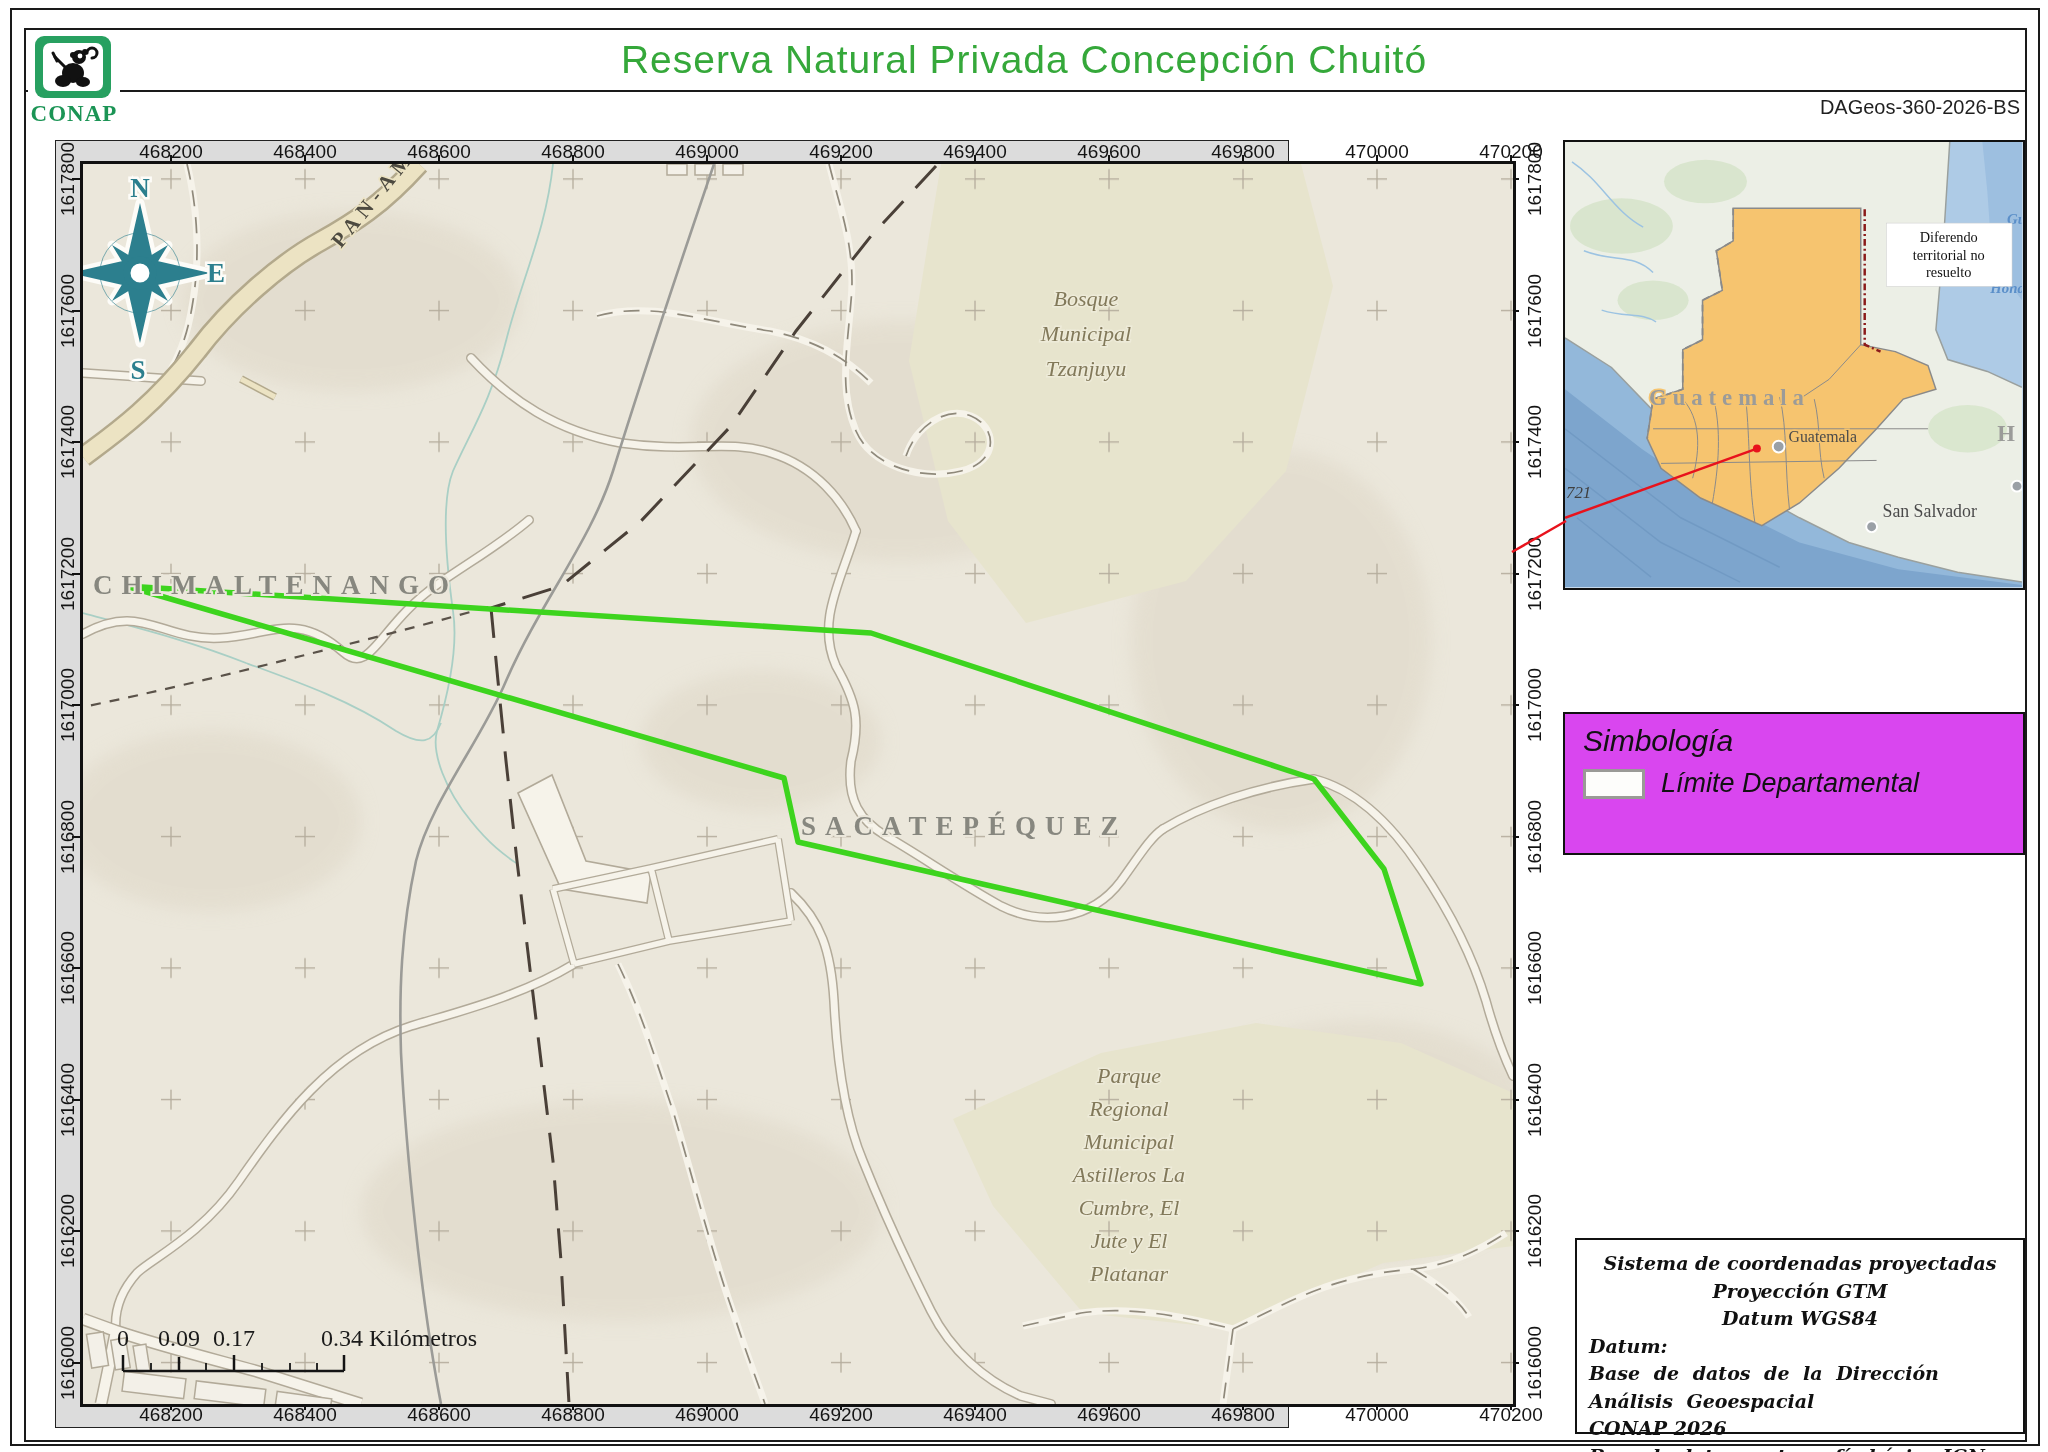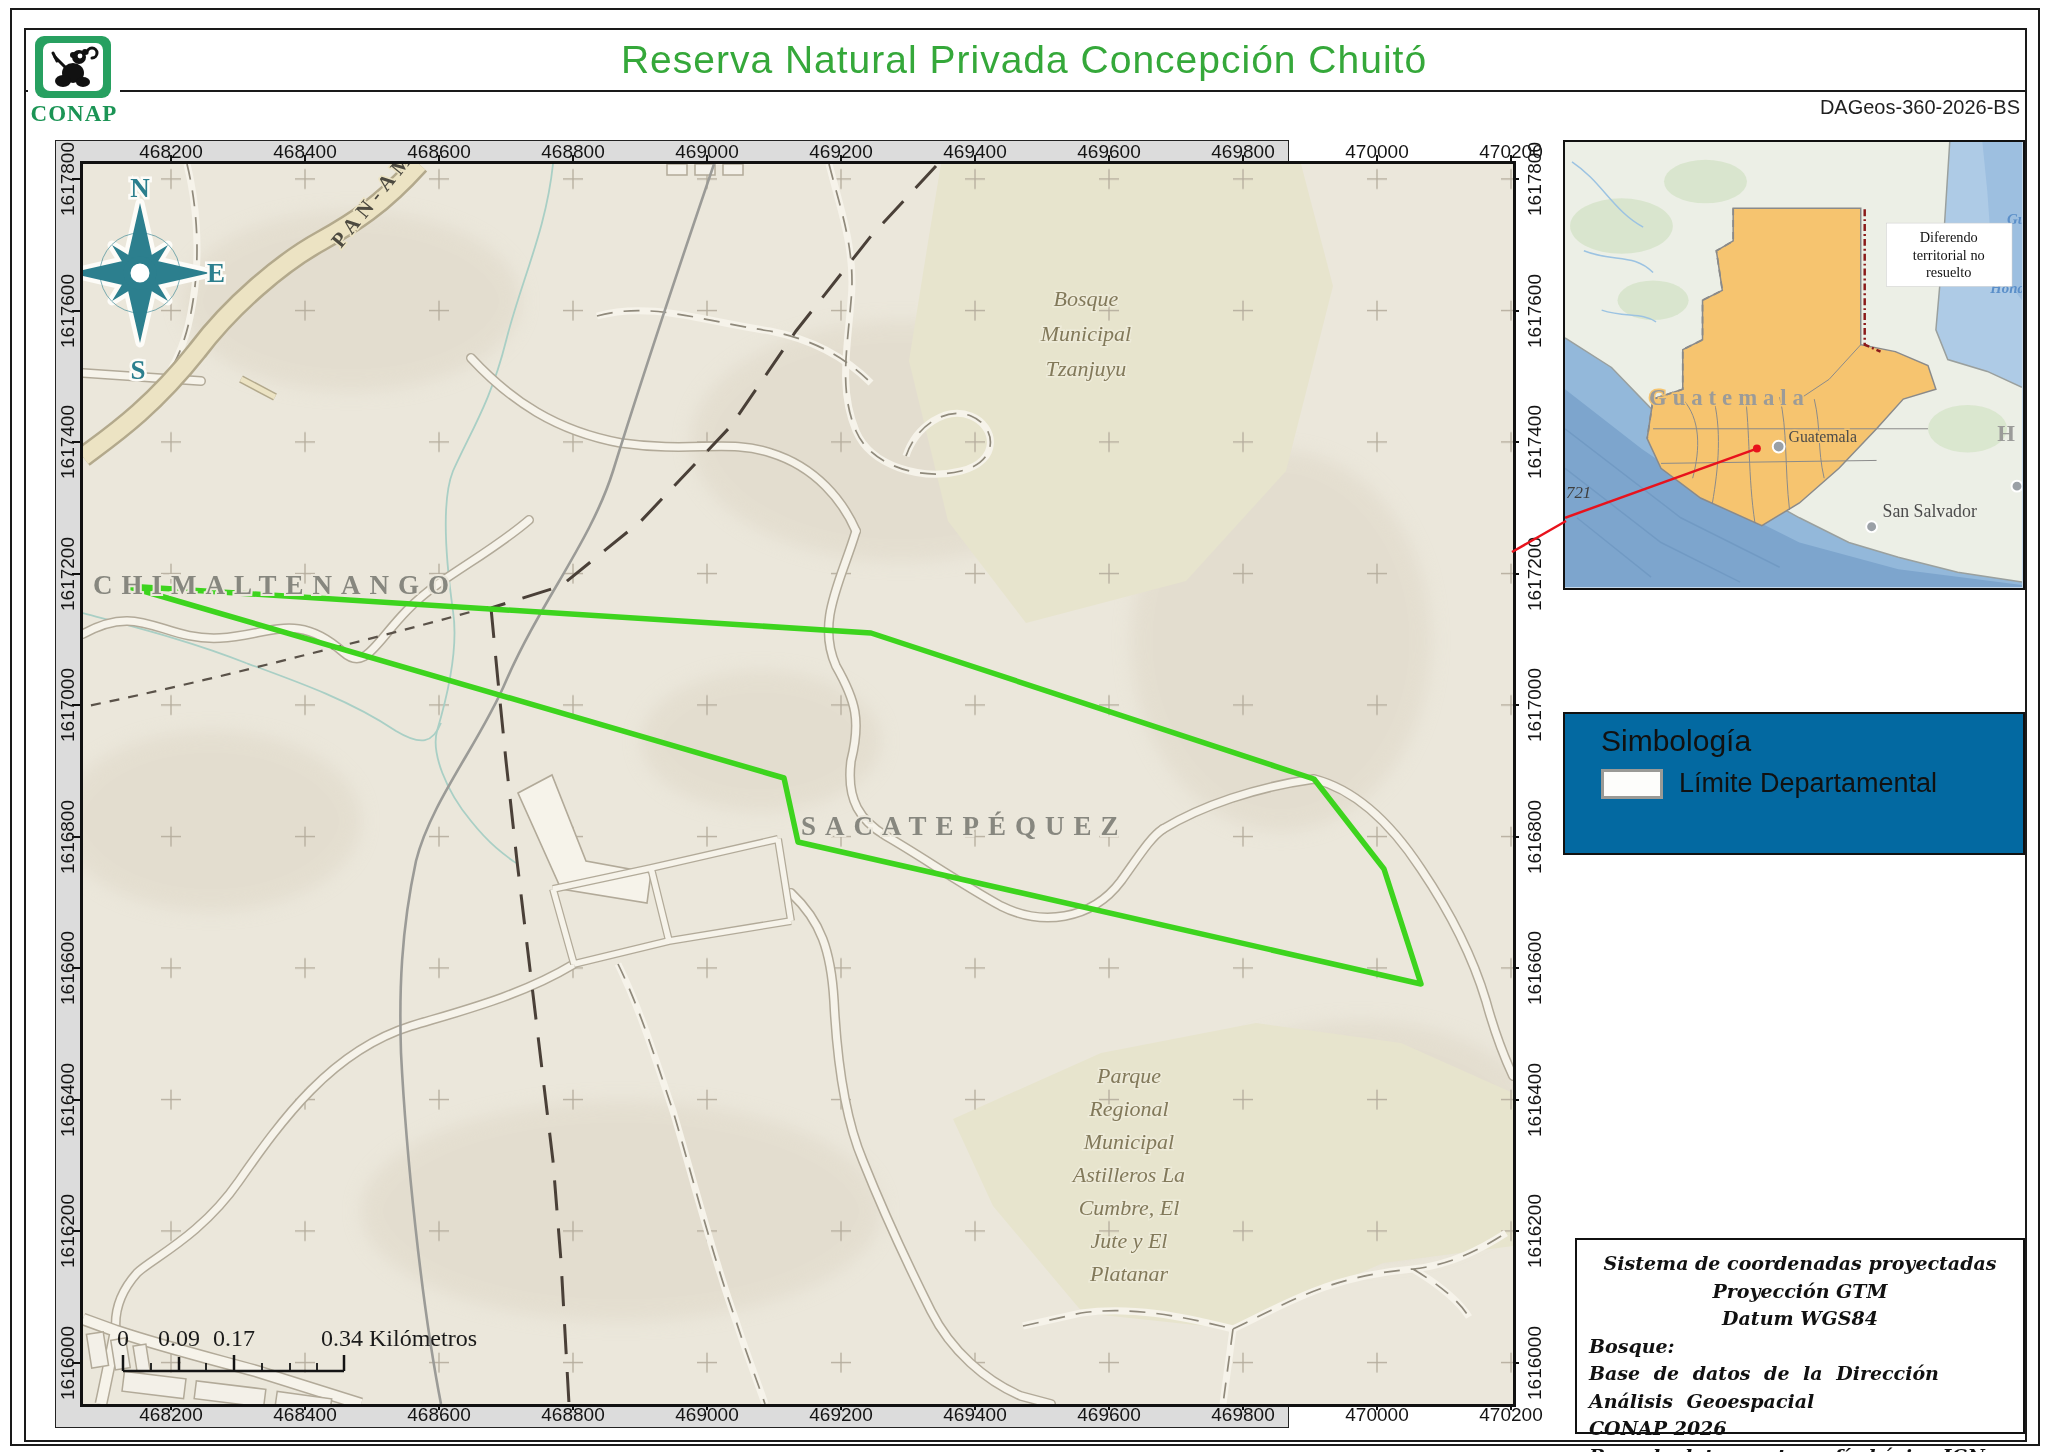--- a/index.html
+++ b/index.html
@@ -17,21 +17,21 @@
   .logo-text{left:0;top:68px;width:92px;text-align:center;font-family:"Liberation Serif",serif;
     font-weight:bold;font-size:23px;color:#1b9455;letter-spacing:1px;}
   .doc-code{right:28px;top:96px;font-size:20px;color:#1f1f1f;}
   .map-wrap{left:55px;top:140px;width:1234px;height:1288px;background:#dcdcdc;border:1.5px solid #222;box-sizing:border-box;}
   .plot{left:24px;top:20px;width:1430px;height:1240px;border:3px solid #111;background:#ebe7db;overflow:hidden;}
   .tick-lab{position:absolute;font-size:19px;color:#141414;transform:translate(-50%,-50%);white-space:nowrap;}
   .tick-lab.v{transform:translate(-50%,-50%) rotate(-90deg);}
   .stub-h{position:absolute;width:2px;height:9px;background:#111;}
   .stub-v{position:absolute;width:9px;height:2px;background:#111;}
   .inset{left:1563px;top:140px;width:462px;height:450px;border:2.5px solid #111;box-sizing:border-box;overflow:hidden;background:#c5d9ec;}
-  .legend{left:1563px;top:712px;width:462px;height:143px;background:#0369a1;border:2.5px solid #111;box-sizing:border-box;padding:10px 0 0 36px;}
+  .legend{left:1563px;top:712px;width:462px;height:143px;background:#d946ef;border:2.5px solid #111;box-sizing:border-box;padding:10px 0 0 18px;font-style:italic;}
   .legend-title{font-size:30px;color:#111;margin-bottom:10px;}
   .legend-row{display:flex;align-items:flex-end;margin-bottom:9px;}
   .sw{width:62px;height:30px;background:#fdfdfb;margin-right:16px;box-sizing:border-box;}
   .sw1{border:3px solid #9a9a96;}
   .sw2{border:5px solid #3dd41e;}
   .legend-label{font-size:27px;color:#111;}
   .credits{left:1575px;top:1238px;width:450px;height:196px;border:2px solid #111;box-sizing:border-box;
     font-family:"DejaVu Serif","Liberation Serif",serif;font-style:italic;font-weight:bold;
     font-size:19px;color:#111;padding:10px 12px;line-height:1.45;}
   .credits .c{text-align:center;}
@@ -432,19 +432,19 @@
     <div class="legend-row">
       <div class="sw sw1"></div>
       <div class="legend-label">Límite Departamental</div>
     </div>
   </div>
 
   <div class="abs credits">
     <div class="c">Sistema de coordenadas proyectadas</div>
     <div class="c">Proyección GTM</div>
     <div class="c">Datum WGS84</div>
-    <div>Bosque:</div>
+    <div>Datum:</div>
     <div class="j">Base de datos de la Dirección Análisis Geoespacial</div>
     <div>CONAP 2026</div>
     <div>Base de datos cartografía básica IGN 2010</div>
   </div>
 
 </div>
 
 </body></html>

